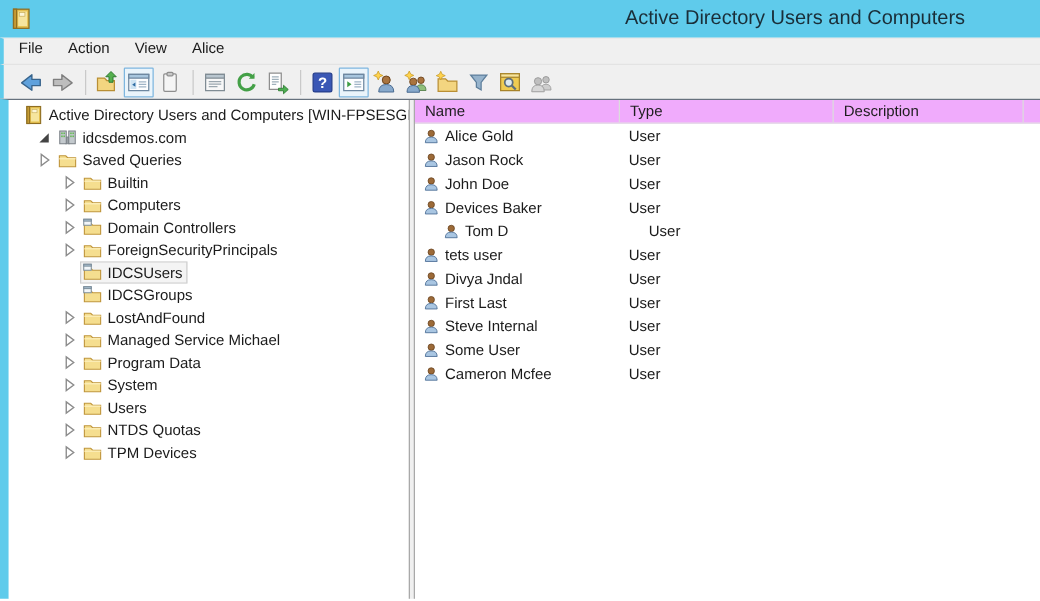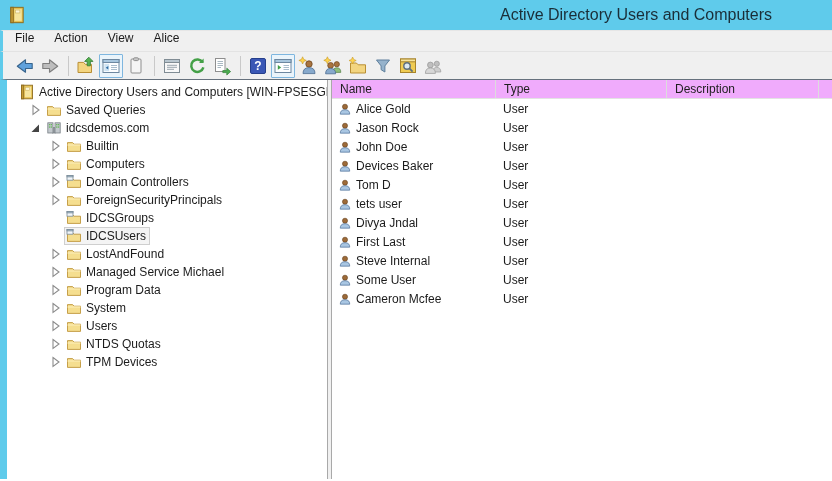--- a/index.html
+++ b/index.html
@@ -262,37 +262,20 @@
                 <rect x="6.6" y="3.6" width="4" height="2.6" fill="#FDF6D8" stroke="#C9AE5A" stroke-width="0.5"></rect>
               </svg>
             </span>
       <span class="tree-label">Active Directory Users and Computers [WIN-FPSESGM3</span>
     </span>
   </div>
         <div class="tree-row">
     <span class="indent" style="width: 20px;"></span>
     <span class="expander icon">
             <svg viewBox="0 0 16 16">
-              <path d="M5.5 3.5 L11.5 8 L5.5 12.5 Z" fill="#FFFFFF" stroke="#8C8C8C" stroke-width="1.1"></path>
-            </svg>
-          </span>
-    <span class="selwrap">
-      <span class="node-icon icon">
-              <svg viewBox="0 0 16 16">
-                <path d="M1.5 4.6 h5.1 l1.5 1.6 h6.4 V13.4 H1.5 Z" fill="#F5DE8F" stroke="#C0963C" stroke-width="0.9"></path>
-                <path d="M1.5 7 h13" stroke="#FBECB4" stroke-width="1.2"></path>
-              </svg>
-            </span>
-      <span class="tree-label">Saved Queries</span>
-    </span>
-  </div>
-        <div class="tree-row">
-    <span class="indent" style="width: 20px;"></span>
-    <span class="expander icon">
-            <svg viewBox="0 0 16 16">
               <path d="M11.5 4.5 V12 H4 Z" fill="#444444"></path>
             </svg>
           </span>
     <span class="selwrap">
       <span class="node-icon icon">
               <svg viewBox="0 0 16 16">
                 <rect x="6.6" y="7.6" width="2.8" height="5.4" fill="#9AA0A5" stroke="#787F85" stroke-width="0.7"></rect>
                 <rect x="1.8" y="2.8" width="5.2" height="10.2" fill="#C3C9CD" stroke="#787F85" stroke-width="0.8"></rect>
                 <rect x="9" y="2.8" width="5.2" height="10.2" fill="#C3C9CD" stroke="#787F85" stroke-width="0.8"></rect>
                 <g fill="#69B85A">
@@ -304,20 +287,37 @@
                   <rect x="11.9" y="4" width="1.3" height="1.3"></rect>
                   <rect x="10.1" y="6.4" width="1.3" height="1.3"></rect>
                   <rect x="11.9" y="6.4" width="1.3" height="1.3"></rect>
                 </g>
               </svg>
             </span>
       <span class="tree-label">idcsdemos.com</span>
     </span>
   </div>
         <div class="tree-row">
+    <span class="indent" style="width: 20px;"></span>
+    <span class="expander icon">
+            <svg viewBox="0 0 16 16">
+              <path d="M5.5 3.5 L11.5 8 L5.5 12.5 Z" fill="#FFFFFF" stroke="#8C8C8C" stroke-width="1.1"></path>
+            </svg>
+          </span>
+    <span class="selwrap">
+      <span class="node-icon icon">
+              <svg viewBox="0 0 16 16">
+                <path d="M1.5 4.6 h5.1 l1.5 1.6 h6.4 V13.4 H1.5 Z" fill="#F5DE8F" stroke="#C0963C" stroke-width="0.9"></path>
+                <path d="M1.5 7 h13" stroke="#FBECB4" stroke-width="1.2"></path>
+              </svg>
+            </span>
+      <span class="tree-label">Saved Queries</span>
+    </span>
+  </div>
+        <div class="tree-row">
     <span class="indent" style="width: 40px;"></span>
     <span class="expander icon">
             <svg viewBox="0 0 16 16">
               <path d="M5.5 3.5 L11.5 8 L5.5 12.5 Z" fill="#FFFFFF" stroke="#8C8C8C" stroke-width="1.1"></path>
             </svg>
           </span>
     <span class="selwrap">
       <span class="node-icon icon">
               <svg viewBox="0 0 16 16">
                 <path d="M1.5 4.6 h5.1 l1.5 1.6 h6.4 V13.4 H1.5 Z" fill="#F5DE8F" stroke="#C0963C" stroke-width="0.9"></path>
@@ -375,43 +375,43 @@
                 <path d="M1.5 4.6 h5.1 l1.5 1.6 h6.4 V13.4 H1.5 Z" fill="#F5DE8F" stroke="#C0963C" stroke-width="0.9"></path>
                 <path d="M1.5 7 h13" stroke="#FBECB4" stroke-width="1.2"></path>
               </svg>
             </span>
       <span class="tree-label">ForeignSecurityPrincipals</span>
     </span>
   </div>
         <div class="tree-row">
     <span class="indent" style="width: 40px;"></span>
     <span class="expander icon"></span>
-    <span class="selwrap">
+    <span class="selwrap selected">
       <span class="node-icon icon">
               <svg viewBox="0 0 16 16">
                 <path d="M1.5 4.6 h5.1 l1.5 1.6 h6.4 V13.4 H1.5 Z" fill="#F5DE8F" stroke="#C0963C" stroke-width="0.9"></path>
                 <rect x="1" y="1.4" width="6" height="4.8" fill="#F2F6F9" stroke="#7B8C99" stroke-width="0.8"></rect>
                 <rect x="1" y="1.4" width="6" height="1.5" fill="#A9C2D4" stroke="#7B8C99" stroke-width="0.8"></rect>
               </svg>
             </span>
-      <span class="tree-label">IDCSGroups</span>
+      <span class="tree-label">IDCSUsers</span>
     </span>
   </div>
         <div class="tree-row">
     <span class="indent" style="width: 40px;"></span>
     <span class="expander icon"></span>
-    <span class="selwrap selected">
+    <span class="selwrap">
       <span class="node-icon icon">
               <svg viewBox="0 0 16 16">
                 <path d="M1.5 4.6 h5.1 l1.5 1.6 h6.4 V13.4 H1.5 Z" fill="#F5DE8F" stroke="#C0963C" stroke-width="0.9"></path>
                 <rect x="1" y="1.4" width="6" height="4.8" fill="#F2F6F9" stroke="#7B8C99" stroke-width="0.8"></rect>
                 <rect x="1" y="1.4" width="6" height="1.5" fill="#A9C2D4" stroke="#7B8C99" stroke-width="0.8"></rect>
               </svg>
             </span>
-      <span class="tree-label">IDCSUsers</span>
+      <span class="tree-label">IDCSGroups</span>
     </span>
   </div>
         <div class="tree-row">
     <span class="indent" style="width: 40px;"></span>
     <span class="expander icon">
             <svg viewBox="0 0 16 16">
               <path d="M5.5 3.5 L11.5 8 L5.5 12.5 Z" fill="#FFFFFF" stroke="#8C8C8C" stroke-width="1.1"></path>
             </svg>
           </span>
     <span class="selwrap">
@@ -582,21 +582,21 @@
                   <circle cx="8" cy="5.4" r="2.9" fill="#9C6A38" stroke="#66401C" stroke-width="0.7"></circle>
                   <path d="M2.6 13.9 q0-5.1 5.4-5.1 q5.4 0 5.4 5.1 Z" fill="#A9C6E2" stroke="#4C6E96" stroke-width="0.8"></path>
                 </svg>
               </span>
       <span class="row-name">Devices Baker</span>
     </div>
     <div class="cell type-cell" style="width: 171px;">User</div>
     <div class="cell desc-cell"></div>
   </div>
           <div class="list-row">
-    <div class="cell name-cell" style="width: 164px;">
+    <div class="cell name-cell" style="width: 164px; margin-left: 16px;">
       <span class="row-icon icon">
                 <svg viewBox="0 0 16 16">
                   <circle cx="8" cy="5.4" r="2.9" fill="#9C6A38" stroke="#66401C" stroke-width="0.7"></circle>
                   <path d="M2.6 13.9 q0-5.1 5.4-5.1 q5.4 0 5.4 5.1 Z" fill="#A9C6E2" stroke="#4C6E96" stroke-width="0.8"></path>
                 </svg>
               </span>
       <span class="row-name">Tom D</span>
     </div>
     <div class="cell type-cell" style="width: 171px;">User</div>
     <div class="cell desc-cell"></div>

